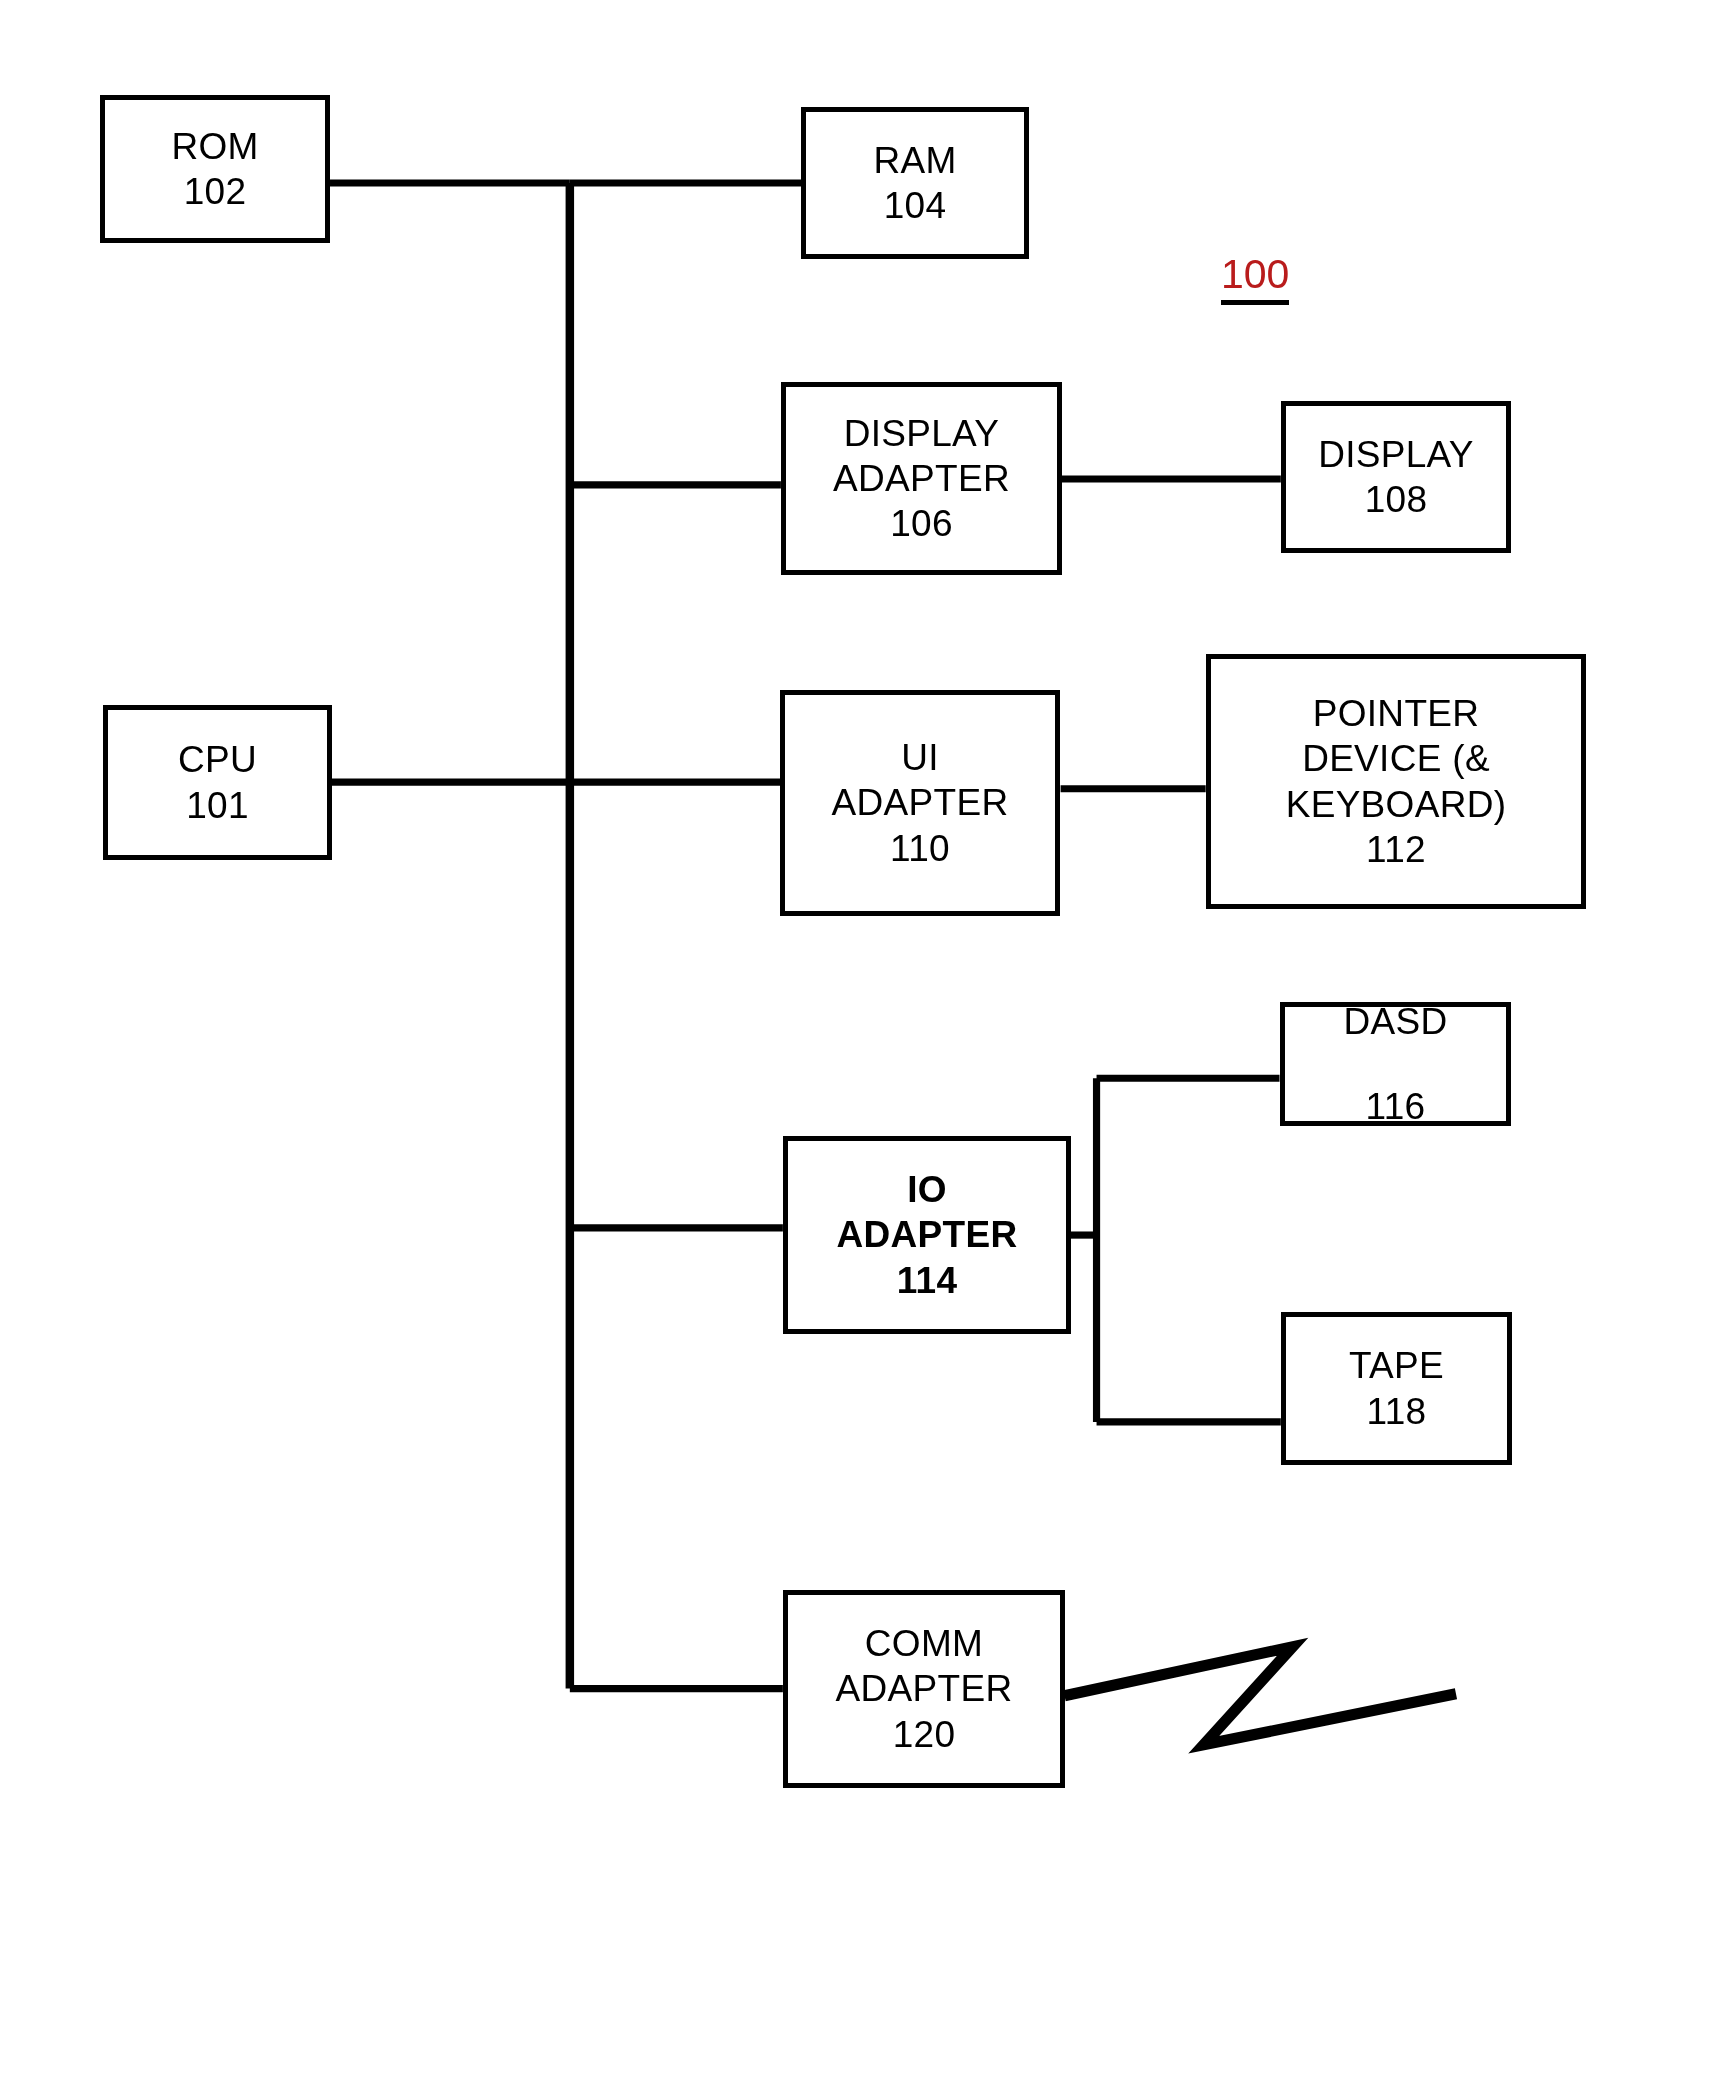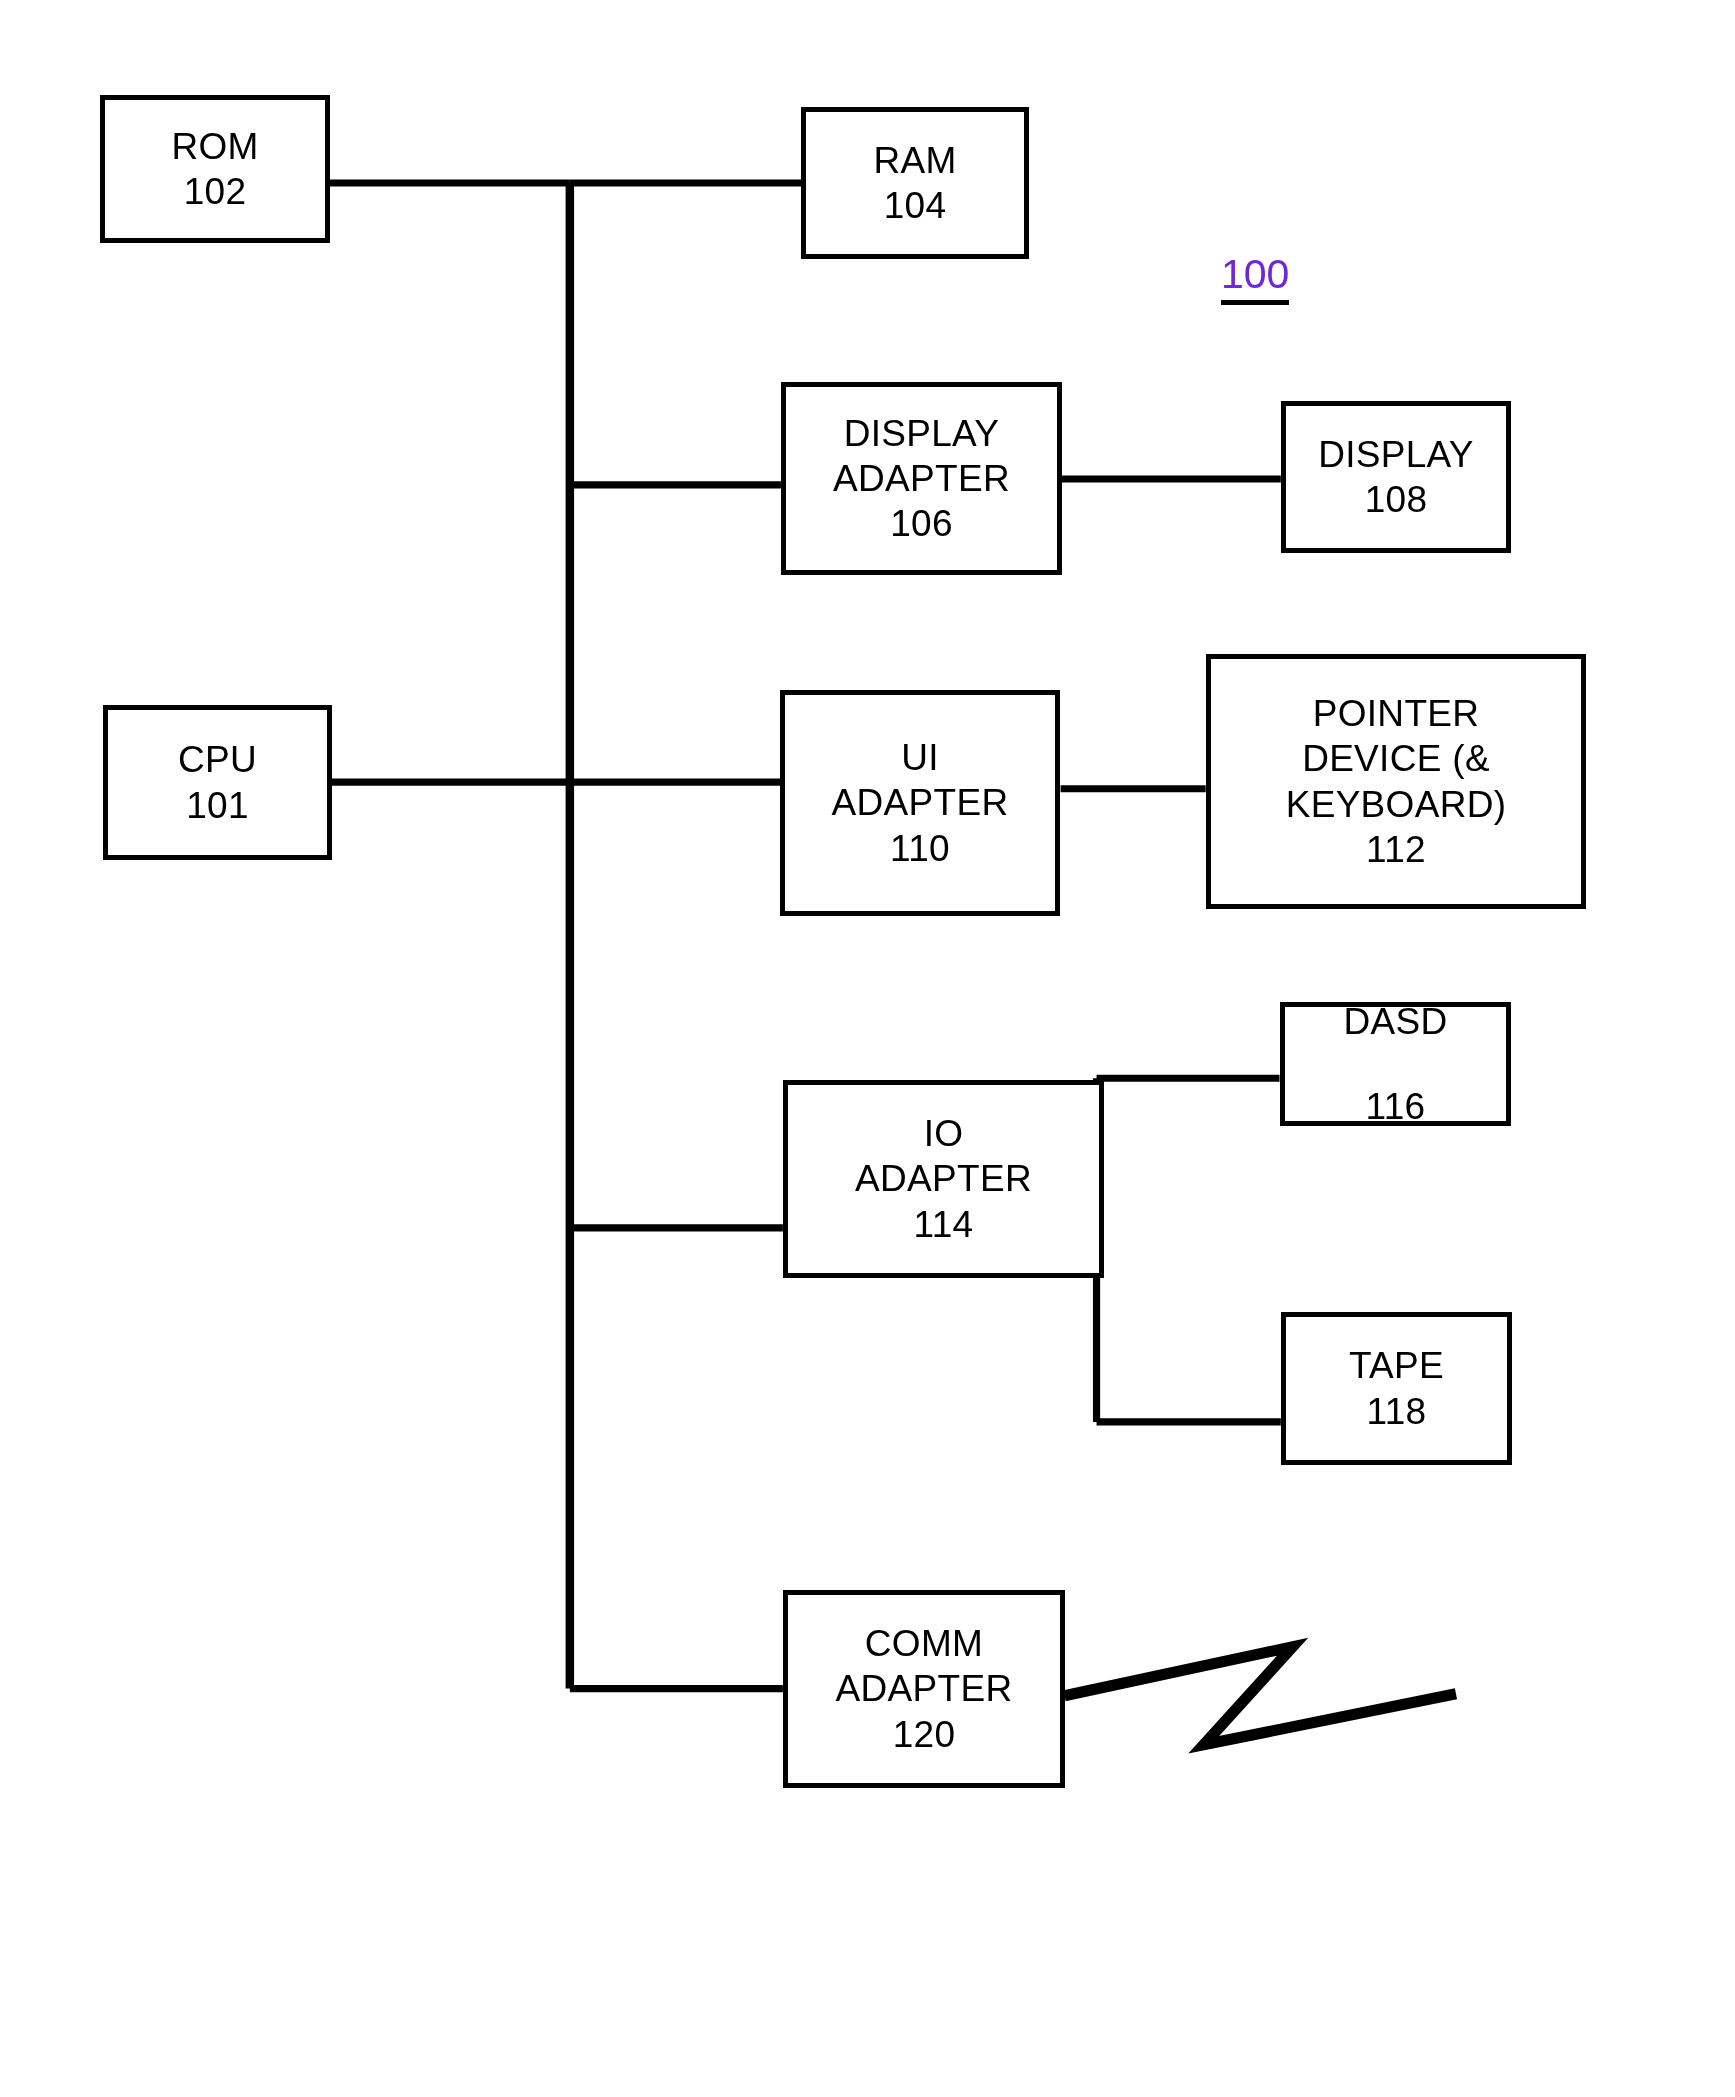--- a/index.html
+++ b/index.html
@@ -40,21 +40,21 @@
     line-height: 1.22;
     letter-spacing: 0.3px;
     z-index: 3;
   }
   .node-line {
     display: block;
     white-space: nowrap;
   }
   .ref-label {
     position: absolute;
-    color: #6d28d9;
+    color: #b91c1c;
     font-family: "Liberation Sans", sans-serif;
     font-size: 41px;
     line-height: 1;
     border-bottom: 5.2px solid #000000;
     padding-bottom: 4.6px;
     z-index: 4;
     white-space: nowrap;
   }
   .fig-caption {
     position: absolute;
@@ -124,21 +124,21 @@
         <span class="node-line">UI</span>
         <span class="node-line">ADAPTER</span>
         <span class="node-line">110</span>
       </div>
       <div class="node-box" style="left: 1206px; top: 654px; width: 380px; height: 255px;">
         <span class="node-line">POINTER</span>
         <span class="node-line">DEVICE (&amp;</span>
         <span class="node-line">KEYBOARD)</span>
         <span class="node-line">112</span>
       </div>
-      <div class="node-box" style="left: 783px; top: 1080px; width: 321px; height: 198px;">
+      <div class="node-box" style="left: 783px; top: 1136px; width: 288px; height: 198px; font-weight: bold;">
         <span class="node-line">IO</span>
         <span class="node-line">ADAPTER</span>
         <span class="node-line">114</span>
       </div>
       <div class="node-box" style="left: 1280px; top: 1002px; width: 231px; height: 124px; gap: 40px;">
         <span class="node-line">DASD</span>
         <span class="node-line">116</span>
       </div>
       <div class="node-box" style="left: 1281px; top: 1312px; width: 231px; height: 153px;">
         <span class="node-line">TAPE</span>

